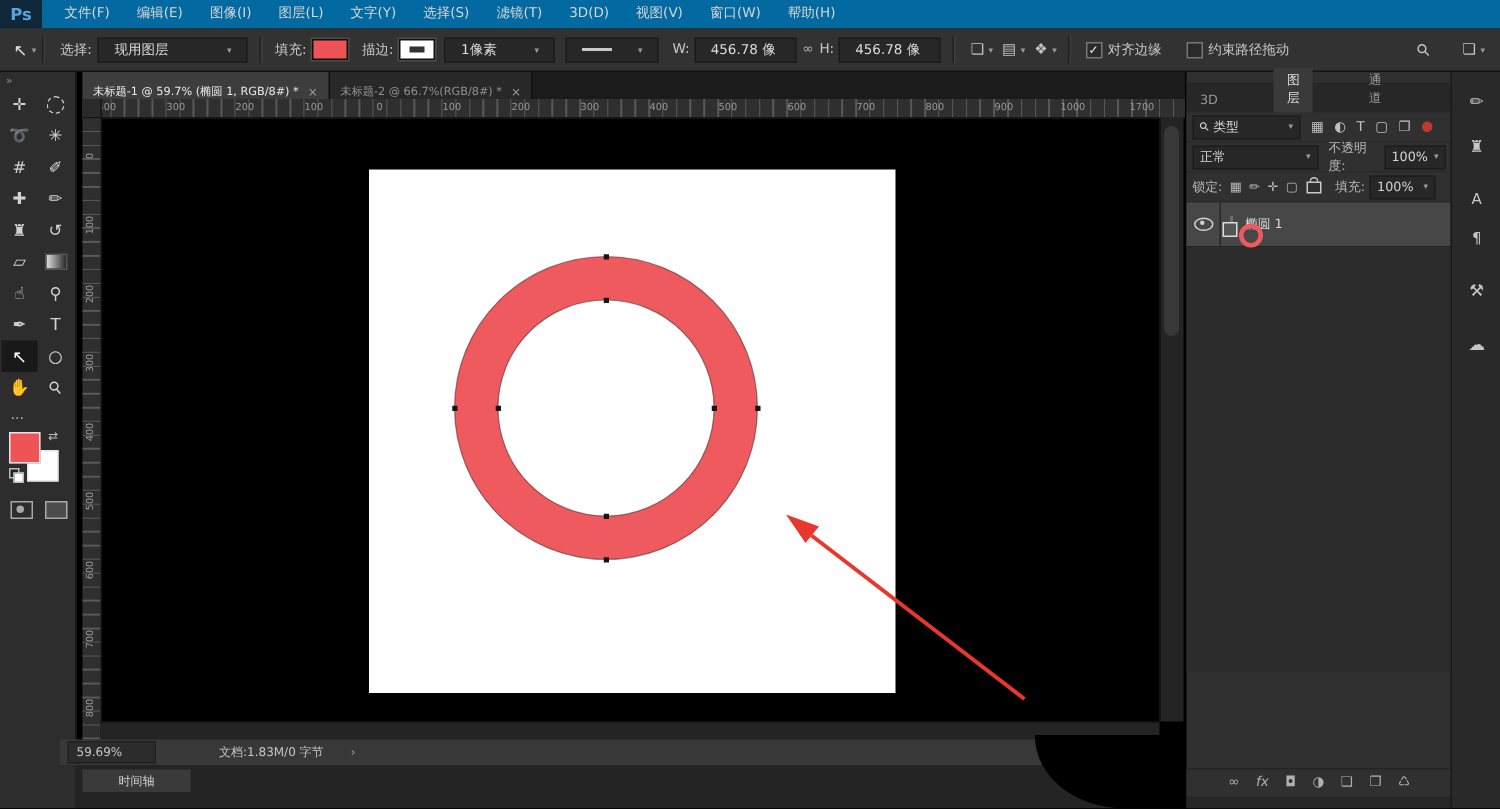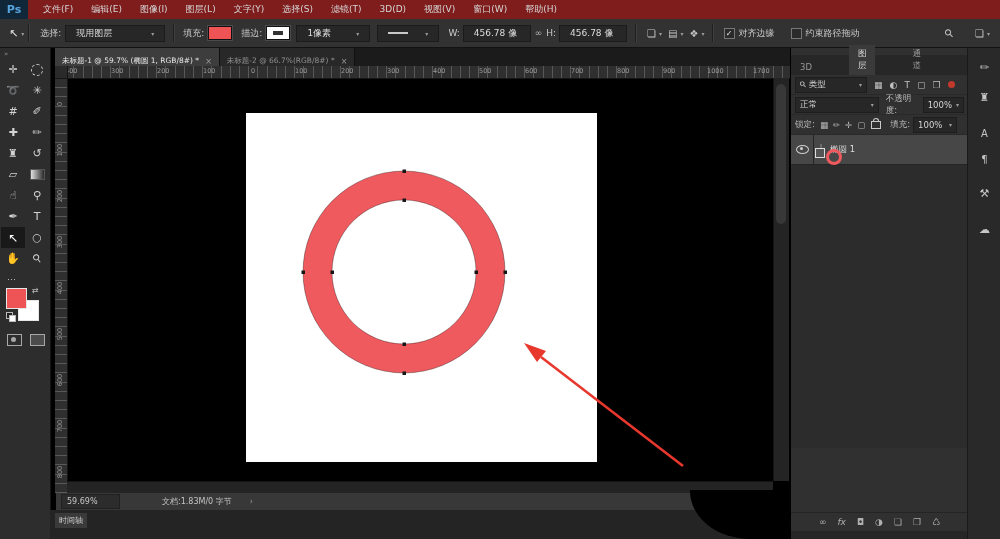--- a/index.html
+++ b/index.html
@@ -1,18 +1,18 @@
 <!DOCTYPE html>
 <html><head>
 <meta charset="utf-8">
 <style>
   html,body{margin:0;padding:0;background:#000;}
   #app{position:relative;width:1000px;height:539px;background:#000;font-family:"DejaVu Sans","Liberation Sans",sans-serif;overflow:hidden;color:#ccc;-webkit-font-smoothing:antialiased;}
   
-  .menubar{position:absolute;top:0;left:0;right:0;height:19px;background:#7f1d1d;border-bottom:1px solid #0c0c0c;display:flex;align-items:center;}
+  .menubar{position:absolute;top:0;left:0;right:0;height:19px;background:#0369a1;border-bottom:1px solid #0c0c0c;display:flex;align-items:center;}
   .pslogo{width:28px;height:19px;background:#10273a;color:#57a4dd;font-size:11px;font-weight:bold;display:flex;align-items:center;justify-content:center;margin-right:6px;}
   .mitem{font-size:9px;color:#d6d6d6;padding:0 9px;line-height:19px;white-space:nowrap;}
   
   .optbar{position:absolute;top:19px;left:0;right:0;height:28px;background:#323232;border-bottom:1px solid #121212;display:flex;align-items:center;font-size:9px;color:#c9c9c9;white-space:nowrap;}
   .sep{height:18px;border-left:1px solid #202020;border-right:1px solid #3f3f3f;margin:0 4px;}
   .field{background:#272727;border:1px solid #1b1b1b;height:15px;display:flex;align-items:center;padding:0 10px;color:#ddd;}
   .dd{justify-content:space-between;}
   .caret{font-size:6px;color:#9a9a9a;margin-left:3px;}
   .swatch{width:22px;height:12px;border:1px solid #101010;box-shadow:0 0 0 1px #4a4a4a;}
   .stroke-swatch{background:#fff;display:flex;align-items:center;justify-content:center;}
@@ -57,26 +57,26 @@
     background-image:repeating-linear-gradient(to bottom,#585858 0 1px,transparent 1px 9.2px);background-size:3px 100%;background-position:100% 0;background-repeat:repeat no-repeat;}
   .rlab{position:absolute;font-size:6.5px;color:#9a9a9a;top:1px;}
   .rlabL{position:absolute;font-size:6.5px;color:#9a9a9a;left:-5px;width:20px;text-align:center;transform:rotate(-90deg);}
   .corner{position:absolute;left:0;top:0;width:12px;height:12px;background:#2a2a2a;border-right:1px solid #151515;border-bottom:1px solid #151515;}
   .canvas{position:absolute;left:191px;top:47px;width:351px;height:349px;background:#fff;}
   .vscroll{position:absolute;left:718px;top:12px;width:15px;height:403px;background:#242424;border-left:1px solid #141414;}
   .vthumb{position:absolute;left:2px;top:6px;width:10px;height:140px;background:#383838;border-radius:5px;}
   .hscroll{position:absolute;left:12px;top:415px;width:706px;height:12px;background:#242424;border-top:1px solid #141414;}
   .blob{position:absolute;left:690px;top:490px;width:100px;height:49px;background:#000;border-bottom-left-radius:60px 48px;z-index:5;}
   
-  .statusbar{position:absolute;left:56px;top:493px;width:740px;height:17px;background:#383838;display:flex;align-items:center;font-size:8px;color:#c6c6c6;}
+  .statusbar{position:absolute;left:40px;top:493px;width:740px;height:17px;background:#383838;display:flex;align-items:center;font-size:8px;color:#c6c6c6;}
   .zoomfield{width:52px;height:13px;background:#2c2c2c;border:1px solid #202020;display:flex;align-items:center;padding-left:5px;margin-left:5px;}
   .docinfo{margin-left:42px;}
   .statarrow{margin-left:18px;color:#9a9a9a;}
   .timelinebar{position:absolute;left:50px;top:510px;width:740px;height:29px;background:#242424;}
-  .tltab{position:absolute;left:5px;top:3px;height:15px;background:#3a3a3a;color:#cfcfcf;font-size:8px;display:flex;align-items:center;padding:0 4px;}
+  .tltab{position:absolute;left:5px;top:3px;height:15px;background:#3a3a3a;color:#cfcfcf;font-size:8px;display:flex;align-items:center;padding:0 24px;}
   
   .dock{position:absolute;left:790px;top:48px;width:177px;bottom:0;background:#303030;border-left:1px solid #000;}
   .ptabs{height:20px;margin-top:7px;background:#272727;display:flex;align-items:flex-end;font-size:8.5px;color:#989898;gap:28px;}
   .ptab{padding:3px 9px;}
   .ptab.active{background:#3a3a3a;color:#dedede;}
   .pmenu{margin-left:auto;margin-right:6px;color:#9a9a9a;font-size:9px;}
   .prow{height:19px;display:flex;align-items:center;font-size:8.5px;color:#b9b9b9;padding:0 4px;border-bottom:1px solid #292929;background:#303030;}
   .pfield{background:#272727;border:1px solid #1d1d1d;height:14px;display:flex;align-items:center;padding:0 4px;color:#d5d5d5;}
   .fico{font-size:9px;color:#c0c0c0;margin-left:7px;}
   .reddot{width:7px;height:7px;border-radius:50%;background:#c0392b;margin-left:8px;}

